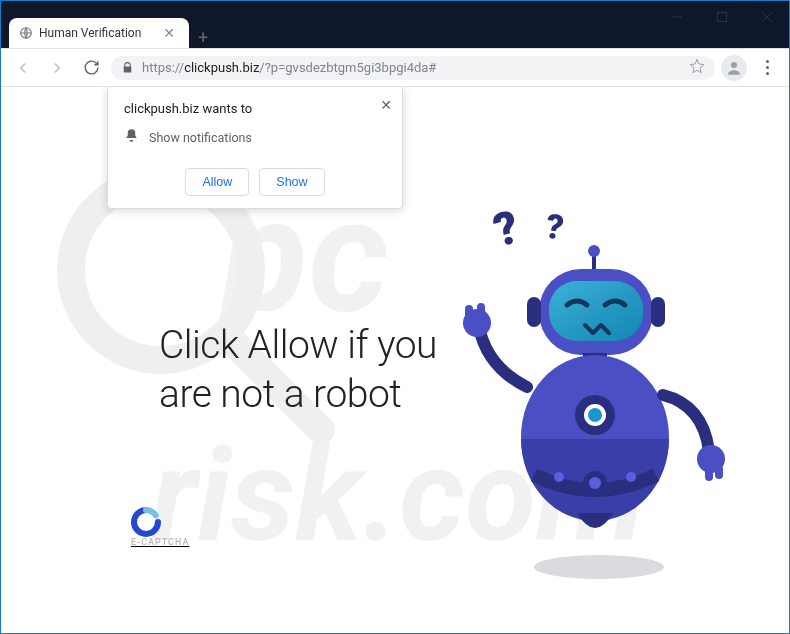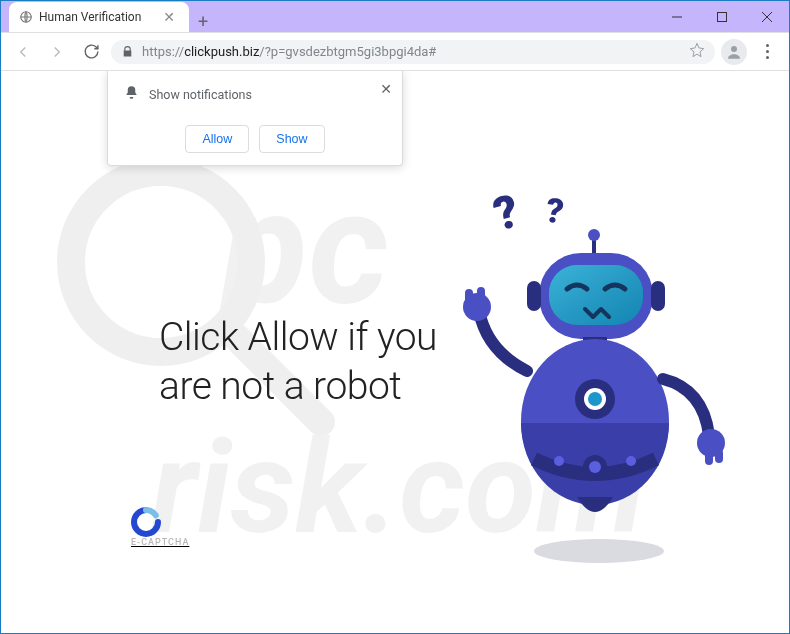--- a/index.html
+++ b/index.html
@@ -14,22 +14,22 @@
     
     .window-frame {
       width: 100%;
       height: 100%;
       border: 1px solid #1a7cc5;
       display: flex;
       flex-direction: column;
       background: #fff;
     }
     .titlebar {
-      height: 32px;
-      background: #c4b5fd;
+      height: 48px;
+      background: #0f172a;
       display: flex;
       align-items: stretch;
       border-bottom: 1px solid #e0e0e0;
     }
     .tabs {
       display: flex;
       align-items: flex-end;
       padding-left: 8px;
       flex: 0 0 auto;
     }
@@ -266,20 +266,21 @@
           <circle cx="160" cy="160" r="90"></circle>
           <line x1="230" y1="230" x2="320" y2="320"></line>
         </g>
         <text x="220" y="200" font-size="160" font-style="italic" font-weight="700" fill="#000" opacity="0.9">pc</text>
         <text x="150" y="430" font-size="130" font-style="italic" font-weight="700" fill="#000" opacity="0.9">risk.com</text>
       </svg>
     </div>
 
     <div class="perm-popup">
       <div class="perm-close">✕</div>
+      <div class="perm-title">clickpush.biz wants to</div>
       <div class="perm-row">
         <span>
           <svg width="15" height="15" viewBox="0 0 24 24" fill="currentColor">
               <path d="M12 2a6 6 0 00-6 6v4l-2 3v1h16v-1l-2-3V8a6 6 0 00-6-6zM9 19a3 3 0 006 0H9z"></path>
             </svg>
         </span>
         <span>Show notifications</span>
       </div>
       <div class="perm-actions">
         <button class="perm-btn">Allow</button>

